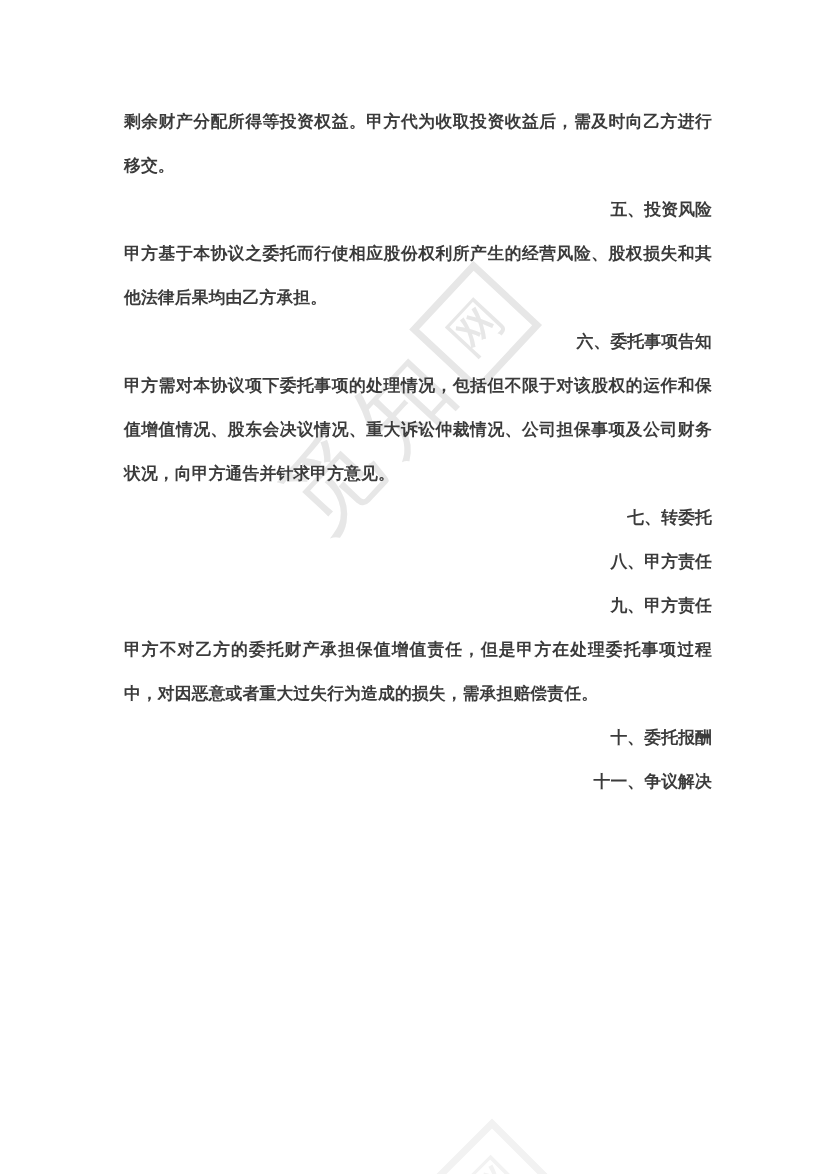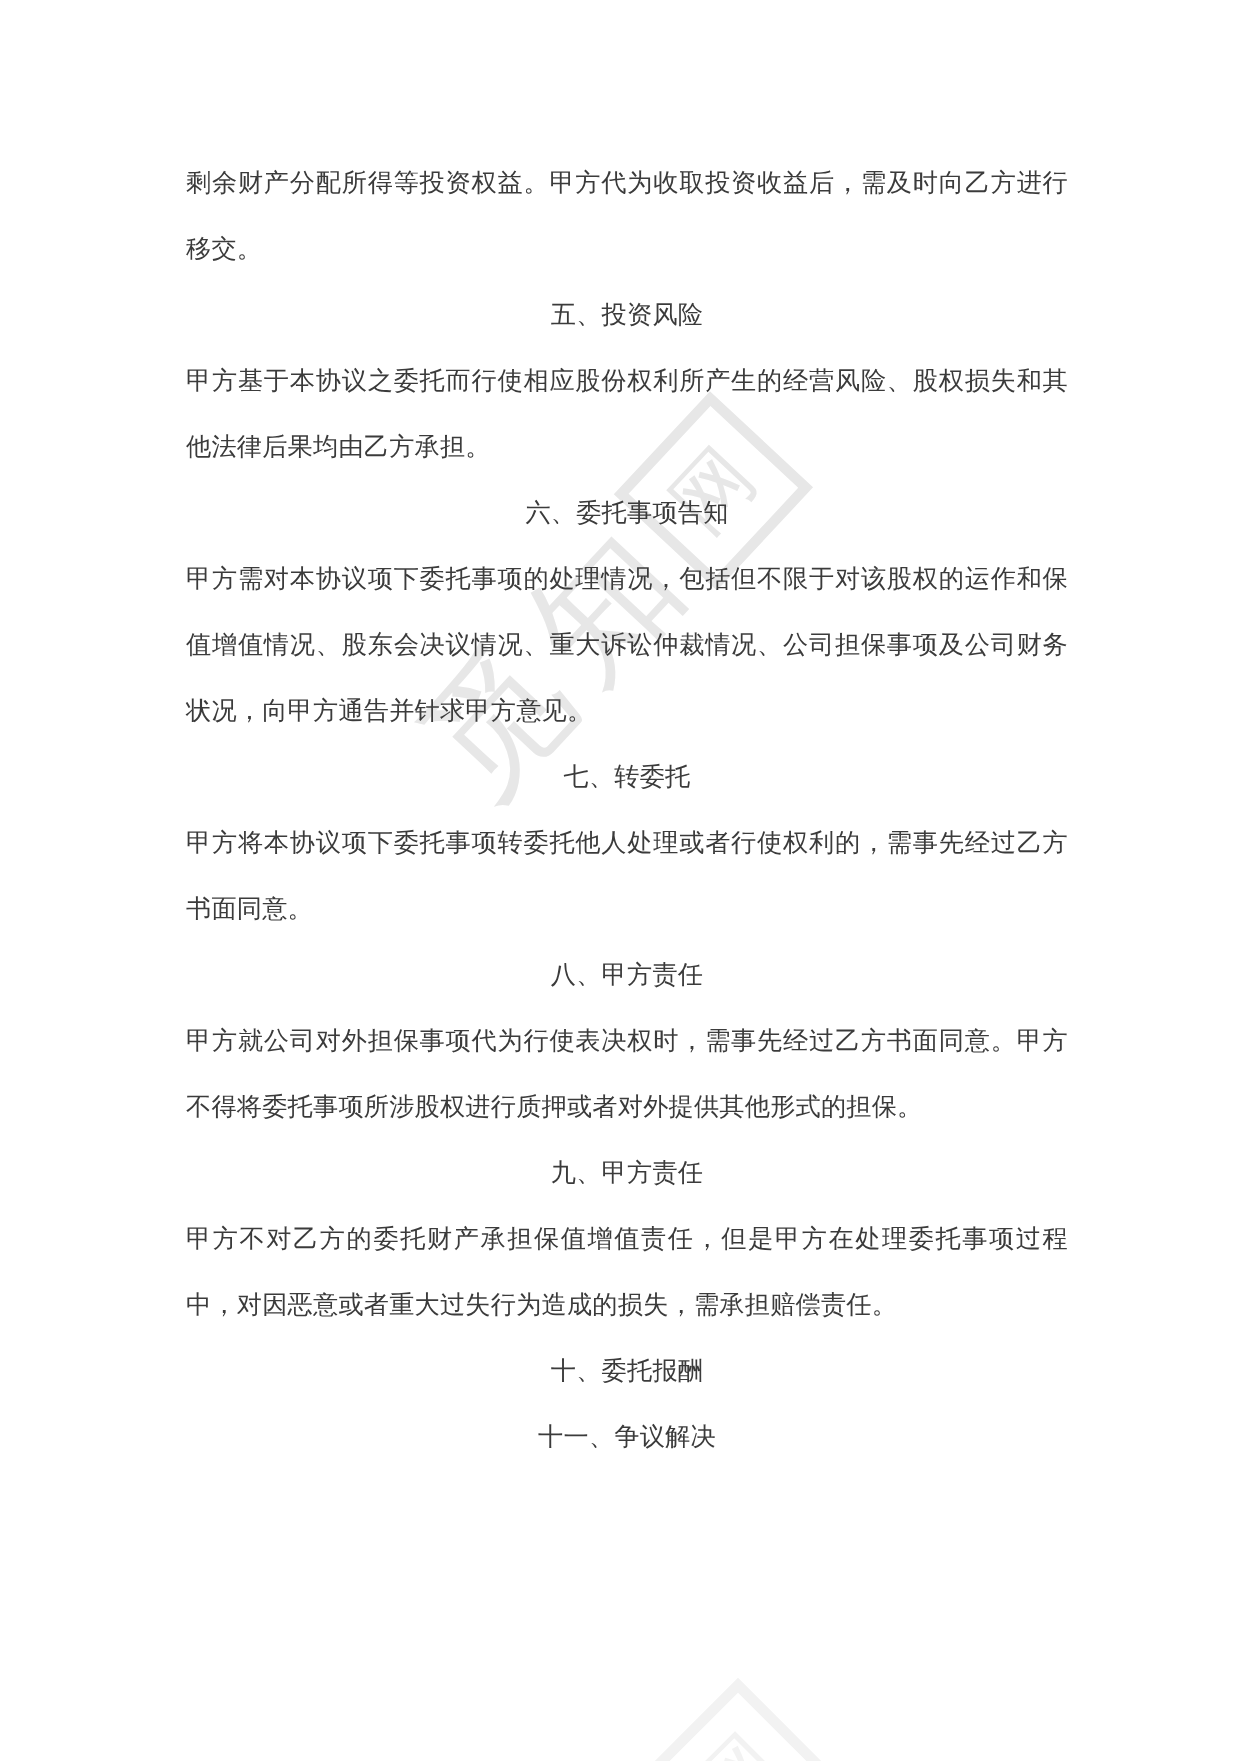--- a/index.html
+++ b/index.html
@@ -23,23 +23,24 @@
   
   .content{
     position:absolute;
     left:124px;top:100px;
     width:588px;
     font-size:16.8px;
     line-height:44px;
     letter-spacing:0.15px;
     color:var(--text-color);
     text-align:justify;
+    font-weight:bold;
   }
   .block{margin:0;}
-  .heading{text-align:center;}
+  .heading{text-align:right;}
   
   .watermark-mid{
     position:absolute;
     left:252px;top:346px;
     width:304px;height:116px;
     display:flex;
     align-items:center;
     justify-content:space-between;
     transform:rotate(-47deg);
     color:var(--wm-color);
@@ -95,22 +96,20 @@
     <span class="wm-logo-char">网</span>
   </div>
 
   <div class="content" id="doc-content">
       <div class="block paragraph">剩余财产分配所得等投资权益。甲方代为收取投资收益后，需及时向乙方进行移交。</div>
       <div class="block heading">五、投资风险</div>
       <div class="block paragraph">甲方基于本协议之委托而行使相应股份权利所产生的经营风险、股权损失和其他法律后果均由乙方承担。</div>
       <div class="block heading">六、委托事项告知</div>
       <div class="block paragraph">甲方需对本协议项下委托事项的处理情况，包括但不限于对该股权的运作和保值增值情况、股东会决议情况、重大诉讼仲裁情况、公司担保事项及公司财务状况，向甲方通告并针求甲方意见。</div>
       <div class="block heading">七、转委托</div>
-      <div class="block paragraph">甲方将本协议项下委托事项转委托他人处理或者行使权利的，需事先经过乙方书面同意。</div>
       <div class="block heading">八、甲方责任</div>
-      <div class="block paragraph">甲方就公司对外担保事项代为行使表决权时，需事先经过乙方书面同意。甲方不得将委托事项所涉股权进行质押或者对外提供其他形式的担保。</div>
       <div class="block heading">九、甲方责任</div>
       <div class="block paragraph">甲方不对乙方的委托财产承担保值增值责任，但是甲方在处理委托事项过程中，对因恶意或者重大过失行为造成的损失，需承担赔偿责任。</div>
       <div class="block heading">十、委托报酬</div>
       <div class="block heading">十一、争议解决</div>
     </div>
 
 </div>
 
 </body></html>

